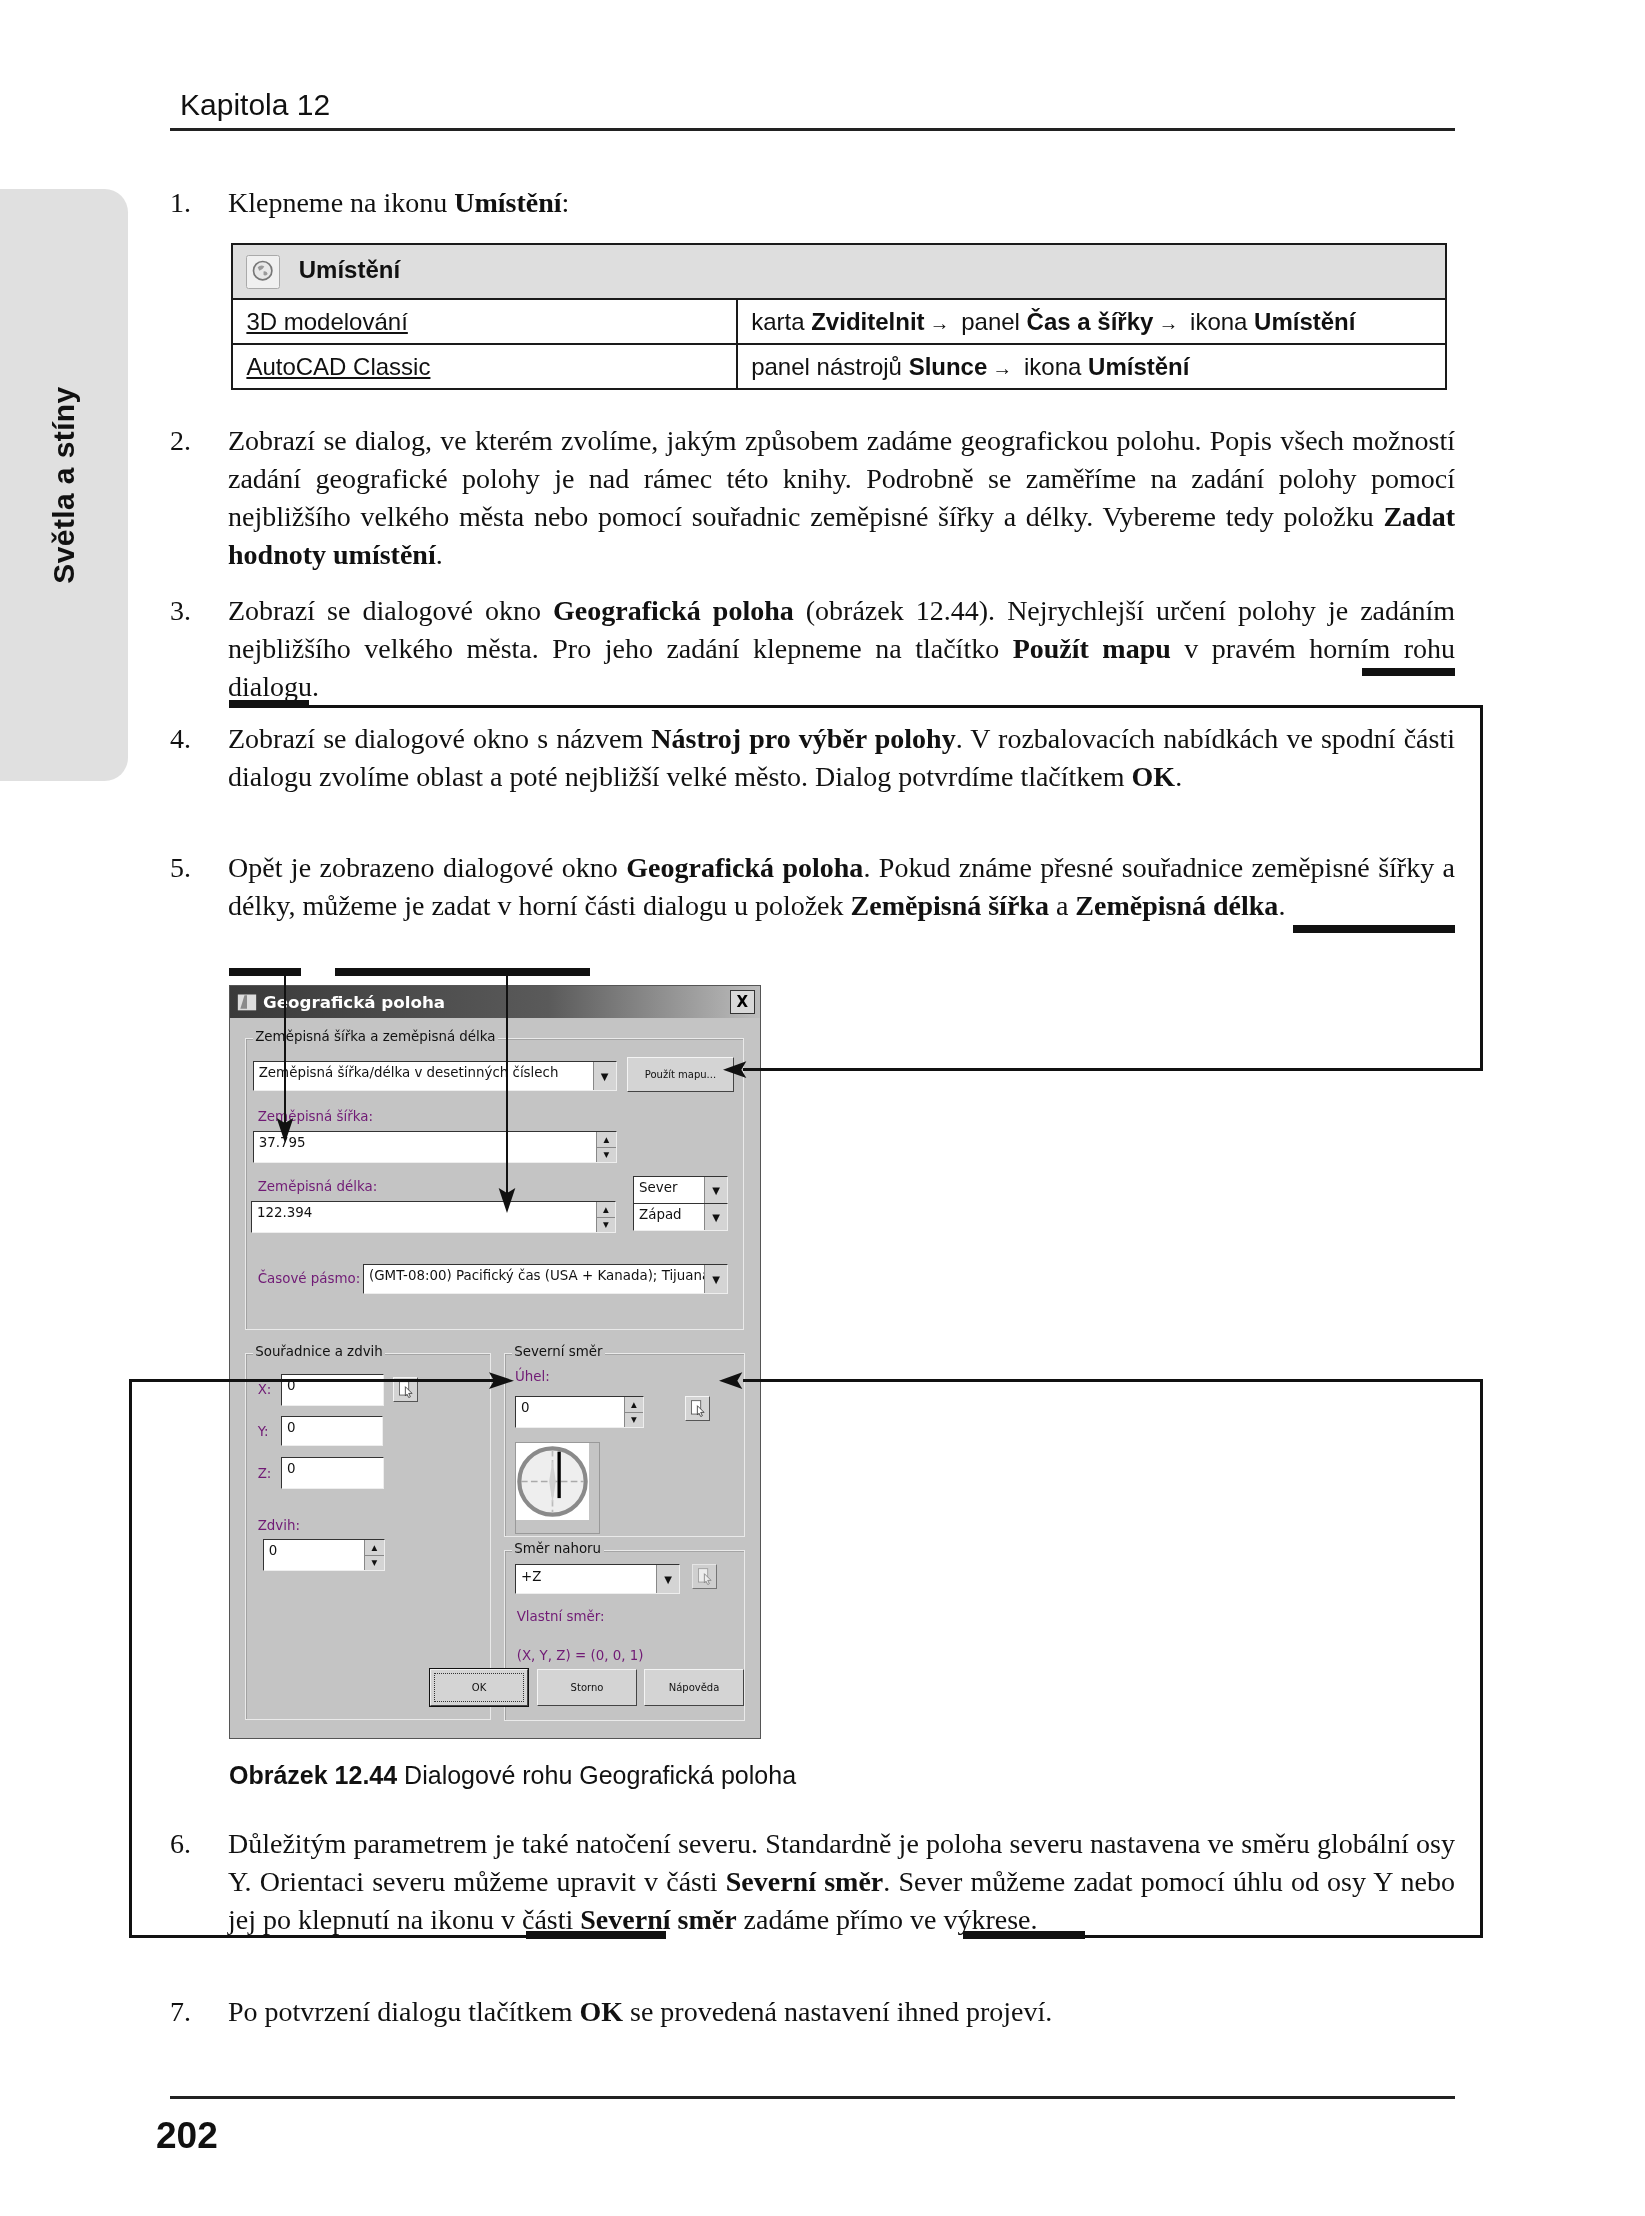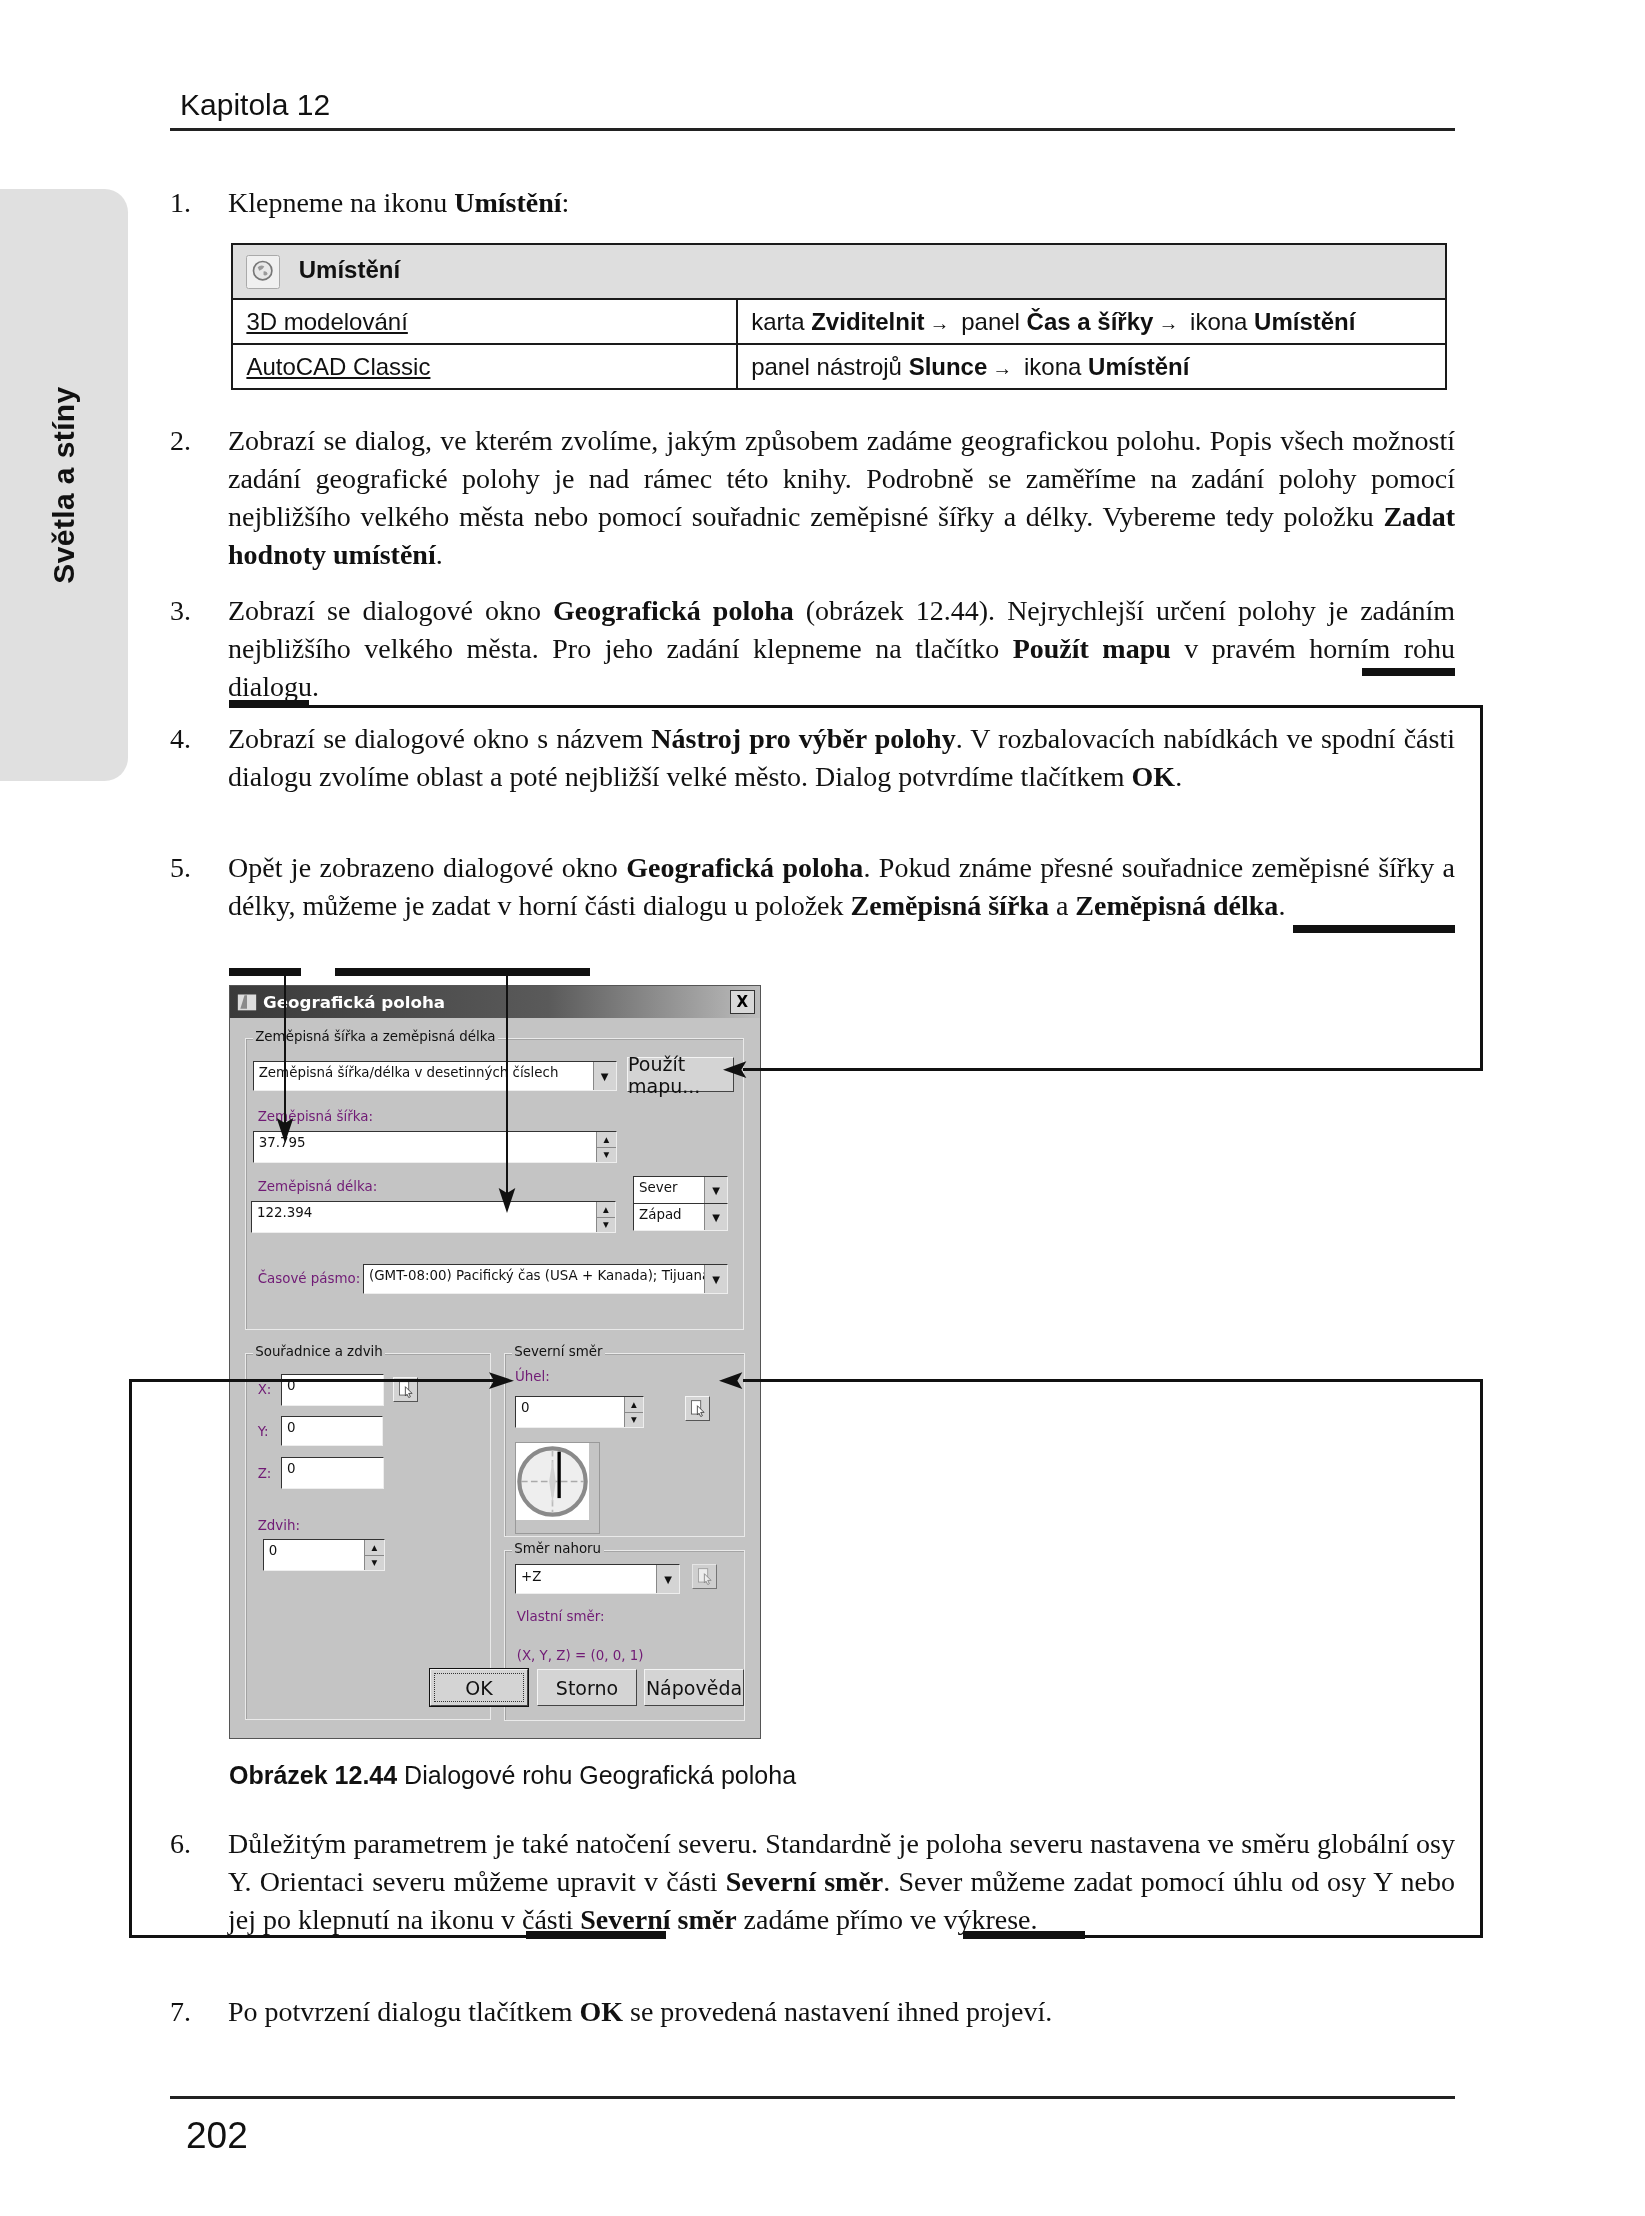--- a/index.html
+++ b/index.html
@@ -43,31 +43,31 @@
   #dlg-title-text { position: absolute; left: 33px; top: 5.8px; font-size: 16.7px; font-weight: bold; }
   #dlg-close { position: absolute; right: 5px; top: 4.2px; width: 23.4px; height: 22px; background: #d8d8d8; border: 0.8px solid #333; color: #000; font-weight: bold; font-size: 15px; text-align: center; line-height: 22px; }
   .gbox { position: absolute; border: 1.7px solid #eaeaea; box-shadow: inset 0.8px 0.8px 0 #9a9a9a; }
   .gbox-label { position: absolute; top: -10px; left: 6.7px; background: #c4c4c4; padding: 0 2.5px; font-size: 13.4px; color: #111; }
   .lbl { position: absolute; font-size: 13.4px; color: #701a75; }
   .field { position: absolute; background: #fff; border-top: 1.7px solid #333; border-left: 1.7px solid #333; border-right: 0.8px solid #eee; border-bottom: 0.8px solid #eee; box-sizing: border-box; font-size: 13.4px; padding: 3.3px 5px; white-space: nowrap; overflow: hidden; }
   .dd-btn { position: absolute; right: 0; top: 0; bottom: 0; width: 22px; background: #d4d4d4; border-left: 0.8px solid #888; display: flex; align-items: center; justify-content: center; font-size: 10px; }
   .spin { position: absolute; right: 0; top: 0; bottom: 0; width: 18.4px; background: #d4d4d4; border-left: 0.8px solid #888; display: flex; flex-direction: column; }
   .spin span { flex: 1; display: flex; align-items: center; justify-content: center; font-size: 7.5px; border-bottom: 0.8px solid #888; }
   .spin span:last-child { border-bottom: none; }
-  .btn { position: absolute; background: #d4d4d4; border-top: 1.7px solid #f4f4f4; border-left: 1.7px solid #f4f4f4; border-right: 1.7px solid #444; border-bottom: 1.7px solid #444; box-sizing: border-box; font-size: 19px; display: flex; align-items: center; justify-content: center; }
+  .btn { position: absolute; background: #d4d4d4; border-top: 1.7px solid #f4f4f4; border-left: 1.7px solid #f4f4f4; border-right: 1.7px solid #444; border-bottom: 1.7px solid #444; box-sizing: border-box; font-size: 10px; display: flex; align-items: center; justify-content: center; }
   .btn.default { outline: 1.7px solid #111; }
   .btn.default .focus { border: 0.8px dotted #333; position: absolute; inset: 3.3px; }
   .pick { position: absolute; width: 25px; height: 25px; background: #d4d4d4; border-top: 1.7px solid #f4f4f4; border-left: 1.7px solid #f4f4f4; border-right: 1.7px solid #555; border-bottom: 1.7px solid #555; box-sizing: border-box; }
   .pick svg { position: absolute; left: 2.5px; top: 1.7px; }
 
   #caption { left: 229px; top: 1761px; font-size: 25px; }
   #caption b { font-weight: bold; }
 
   #foot-rule { left: 170px; top: 2096px; width: 1285px; height: 2.5px; background: #222; }
-  #page-num { left: 186px; top: 2115px; font-size: 37px; }
+  #page-num { left: 156px; top: 2115px; font-size: 37px; font-weight: bold; }
 </style>
 </head>
 <body>
 
 <div id="running-head" class="abs sans">Kapitola 12</div>
 <div id="head-rule" class="abs"></div>
 
 <div id="side-tab" class="abs">
   <div id="side-tab-label" class="sans">Světla a stíny</div>
 </div>

